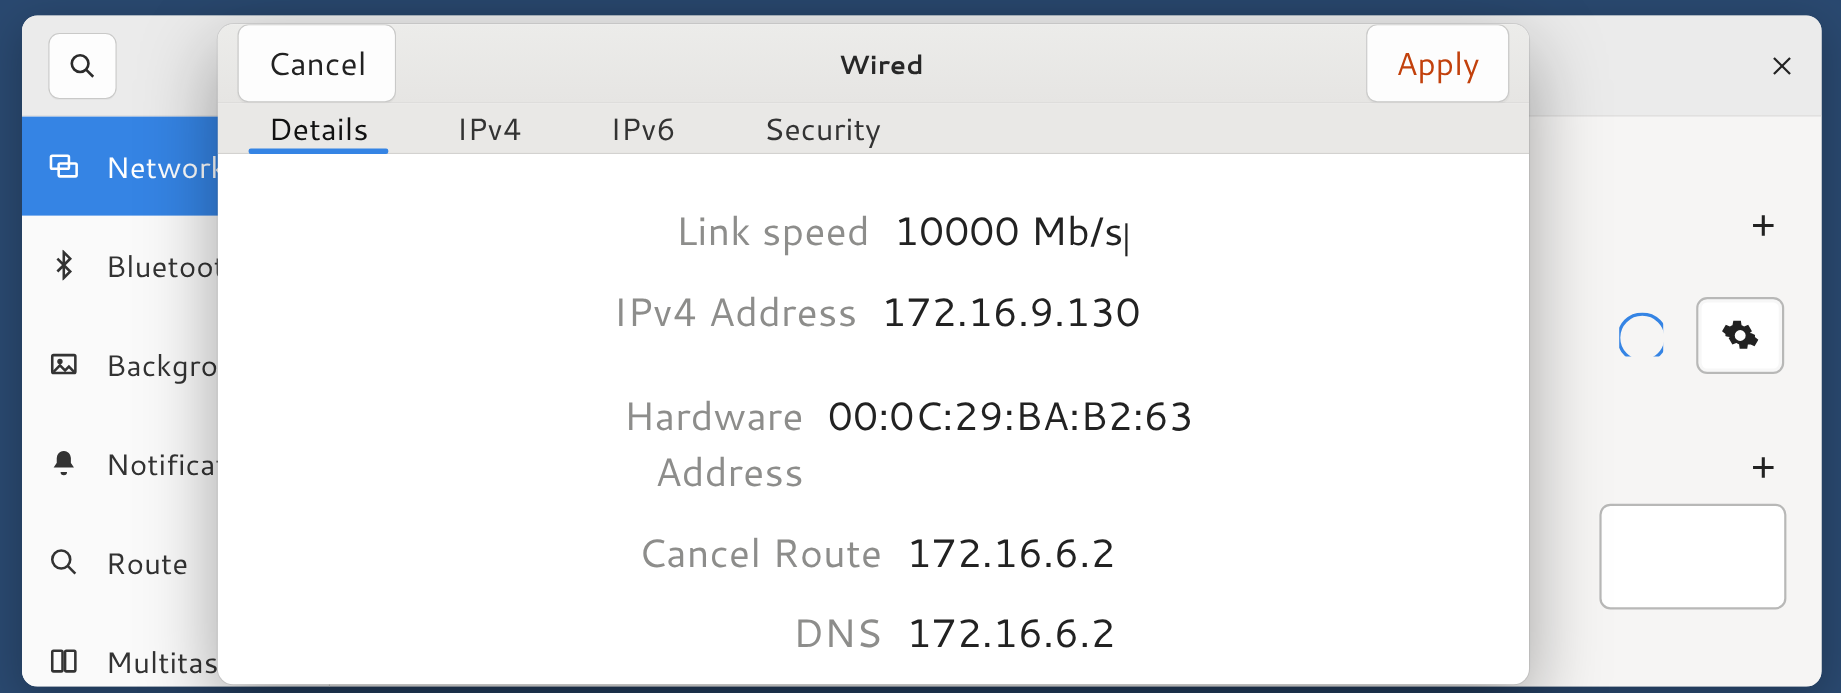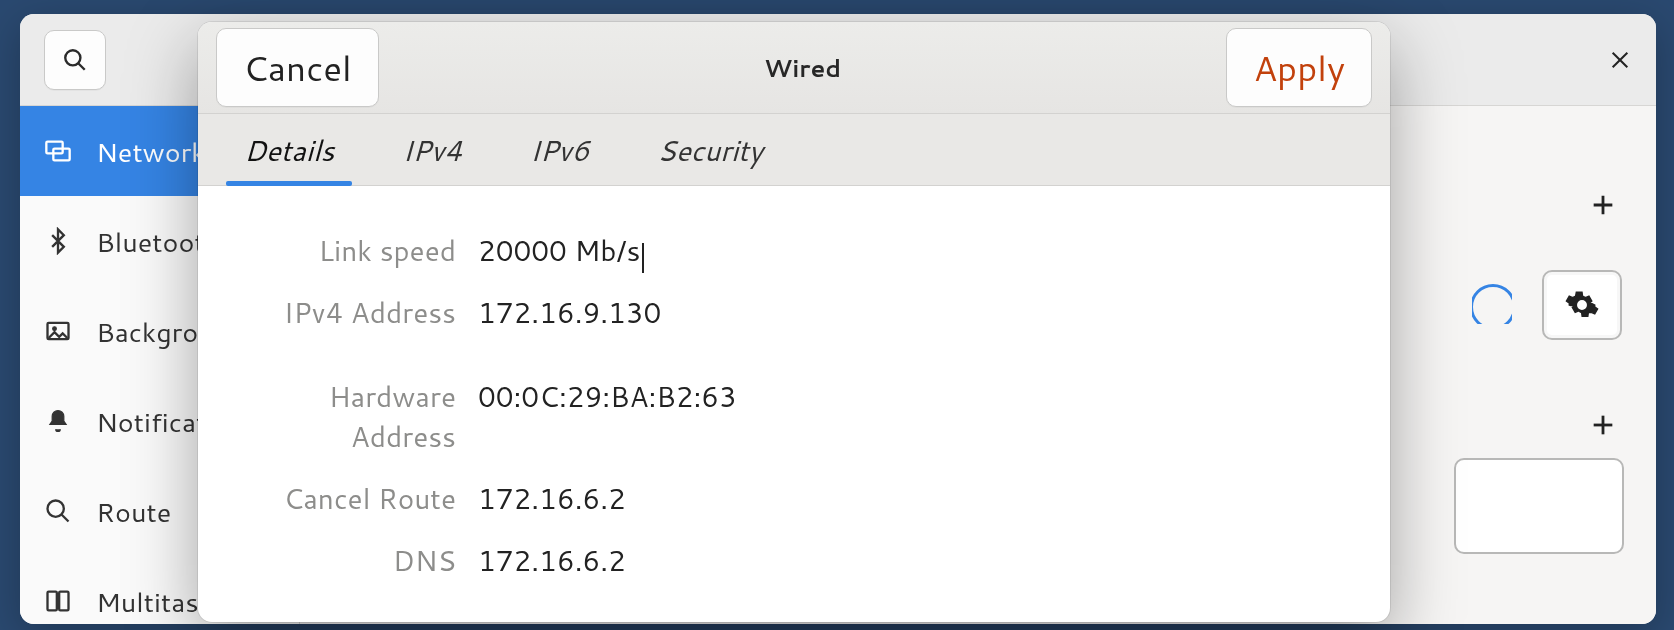--- a/index.html
+++ b/index.html
@@ -174,21 +174,21 @@
     border-bottom: 1px solid #d3d2d0;
     display:flex;
     align-items:center;
     padding: 0 18px;
   }
   .dlg-btn {
     padding: 14px 26px;
     background: #fdfdfd;
     border: 1px solid #c9c9c8;
     border-radius: 10px;
-    font-size: 35px;
+    font-size: 29px;
     color:#222;
     box-shadow: 0 1px 1px rgba(0,0,0,.03);
   }
   .dlg-btn.apply {
     color:#c2410c;
     background:#fdfdfd;
   }
   .dialog-title {
     flex:1;
     text-align:center;
@@ -197,22 +197,21 @@
     color:#272727;
   }
 
   .tabbar {
     height: 72px;
     background: #e9e8e6;
     border-bottom: 1px solid #d3d2d0;
     display:flex;
     align-items:stretch;
     padding: 0 14px;
-    gap: 4px;
-    font-style: italic;
+    gap: 16px;
   }
   .tab {
     padding: 0 32px;
     display:flex;
     align-items:center;
     font-size: 28px;
     color:#333;
     position:relative;
   }
   .tab.active {
@@ -228,21 +227,22 @@
   }
 
   .details {
     flex:1;
     padding: 44px 30px 0 30px;
   }
   .row {
     display:flex;
     align-items:baseline;
     margin-bottom: 22px;
-    font-size: 28px;
+    font-size: 36px;
+    justify-content: center;
   }
   .row .label {
     width: 250px;
     text-align:right;
     color:#8d8d8b;
     padding-right: 22px;
   }
   .row .value {
     color:#222;
     position:relative;
@@ -385,21 +385,21 @@
     <div class="tabbar">
       <div class="tab active">Details</div>
       <div class="tab">IPv4</div>
       <div class="tab">IPv6</div>
       <div class="tab">Security</div>
     </div>
 
     <div class="details">
       <div class="row">
         <div class="label">Link speed</div>
-        <div class="value"><span>20000 Mb/s</span><span class="caret"></span></div>
+        <div class="value"><span>10000 Mb/s</span><span class="caret"></span></div>
       </div>
       <div class="row">
         <div class="label">IPv4 Address</div>
         <div class="value">172.16.9.130</div>
       </div>
       <div class="row">
       </div>
       <div class="row">
         <div class="label">Hardware Address</div>
         <div class="value">00:0C:29:BA:B2:63</div>

